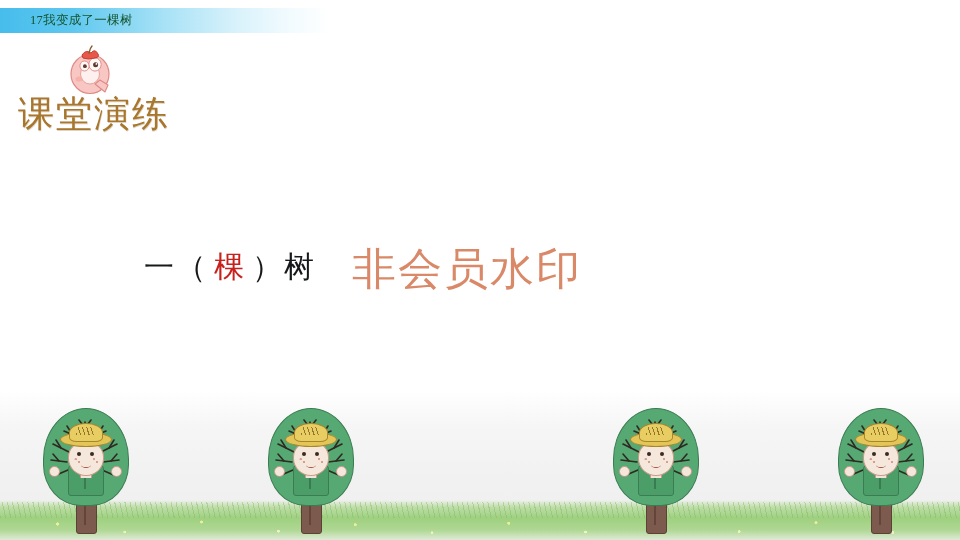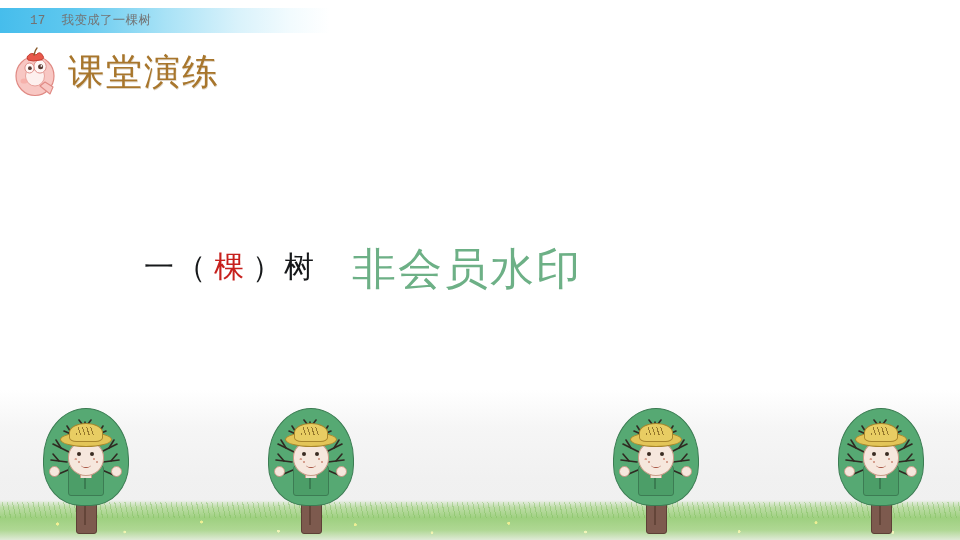--- a/index.html
+++ b/index.html
@@ -34,42 +34,42 @@
         #ffffff 100%);
   }
   .header-inner {
     position: absolute;
     left: 0;
     top: 8px;
     width: 330px;
     height: 25px;
     display: flex;
     align-items: center;
-    font-family: Liberation Mono, monospace;
+    font-family: Liberation Serif, serif;
     font-size: 12.5px;
-    color: #737373;
+    color: #14532d;
     letter-spacing: 0.3px;
   }
   .header-num {
     margin-left: 30px;
     font-weight: 400;
   }
   .header-title {
-    margin-left: 16px;
     font-weight: 400;
   }
 
   
   .section-title-row {
     position: absolute;
     left: 10px;
     top: 44px;
     display: flex;
     align-items: center;
     height: 56px;
+    flex-direction: column;
   }
   .mascot {
     width: 50px;
     height: 52px;
     position: relative;
     flex: 0 0 auto;
   }
   .section-title-text {
     margin-left: 8px;
     font-size: 36px;
@@ -119,21 +119,21 @@
     font-weight: 500;
   }
   .paren { color: #16181a; }
 
   
   .watermark {
     position: absolute;
     left: 352px;
     top: 240px;
     font-size: 44px;
-    color: #15803d;
+    color: #c2410c;
     opacity: 0.62;
     letter-spacing: 2px;
     font-family: "Liberation Sans", "DejaVu Sans", sans-serif;
     pointer-events: none;
     user-select: none;
     white-space: nowrap;
   }
 
   
   .illustration {

